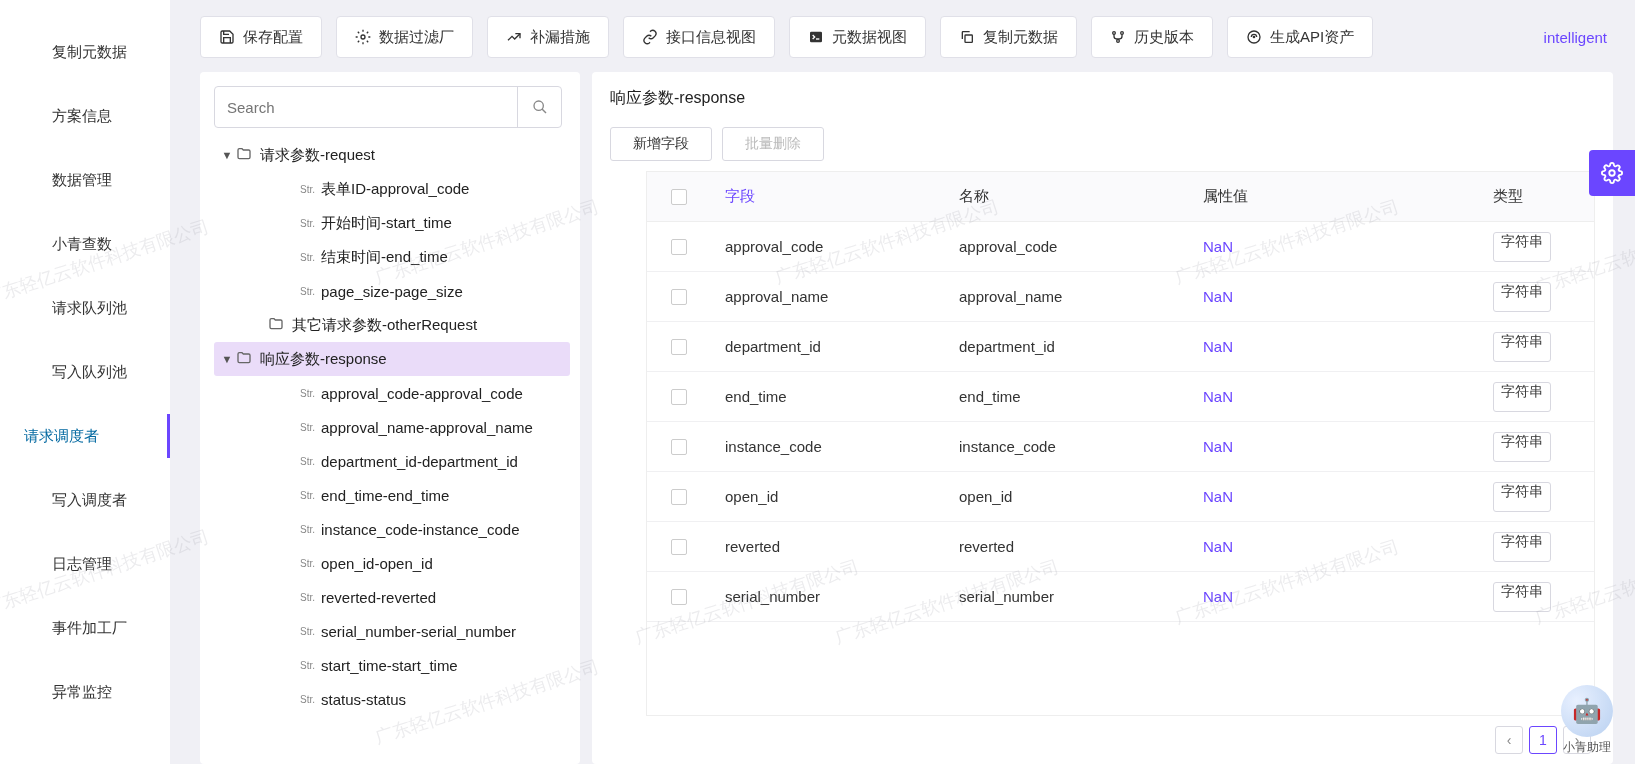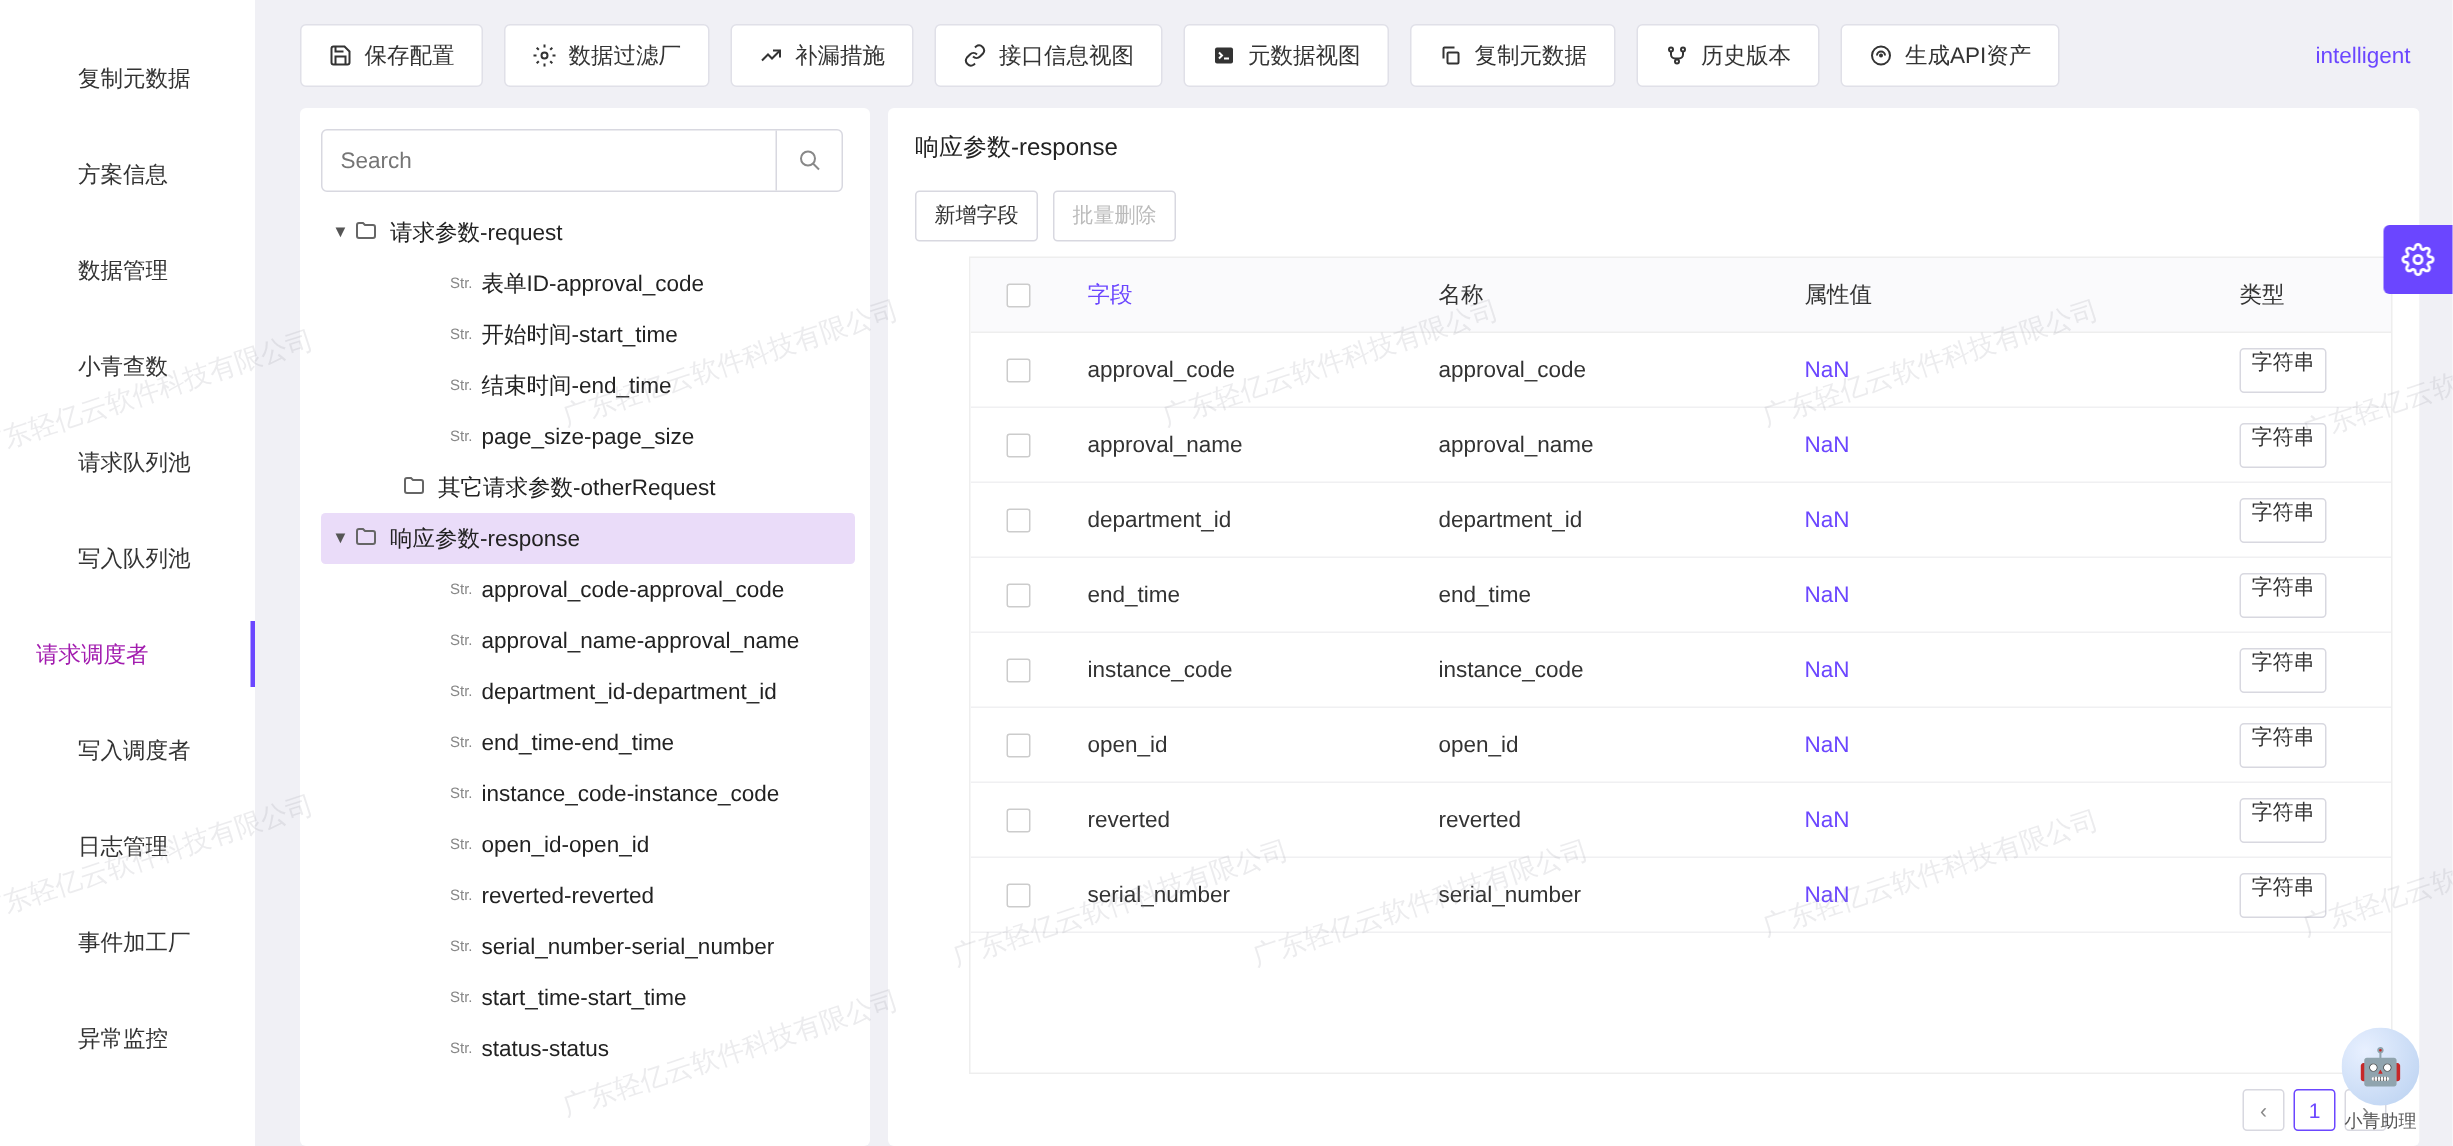--- a/index.html
+++ b/index.html
@@ -1,20 +1,20 @@
 <!DOCTYPE html>
 <html><head>
 <meta charset="utf-8">
 <style>
 * { box-sizing: border-box; margin: 0; padding: 0; }
 body { font-family: "Microsoft YaHei", Arial, sans-serif; font-size: 14px; background: #f0f0f5; color: #333; overflow: hidden; width: 1635px; height: 764px; position: relative; }
 .app { display: flex; height: 764px; }
 .left-nav { width: 170px; background: #fff; padding-top: 20px; flex-shrink: 0; }
 .left-nav .nav-item { height: 64px; display: flex; align-items: center; padding-left: 52px; cursor: pointer; color: #333; font-size: 15px; position: relative; }
-.left-nav .nav-item.active { color: #a21caf; padding-left: 24px; }
+.left-nav .nav-item.active { color: #0369a1; padding-left: 24px; }
 .left-nav .nav-item.active::after { content:""; position:absolute; right:0; top:10px; bottom:10px; width:3px; background:#6b46ff; }
 .main { flex:1; padding: 16px 22px 0 30px; display:flex; flex-direction:column; gap:14px; overflow:hidden; }
 .toolbar { display:flex; gap:14px; align-items:center; flex-wrap:nowrap;justify-content:flex-end; }
 .tbtn { background:#fff; border:1px solid #e0e0e8; border-radius:4px; height:42px; padding:0 18px; display:flex; align-items:center; gap:8px; cursor:pointer; font-size:15px; color:#333; white-space:nowrap; }
 .tbtn svg, .tbtn .ico { width:16px; height:16px; }
 .intelligent { color:#6b46ff; font-size:15px; margin-left:auto; padding:0 6px; cursor:pointer; }
 .workspace { flex:1; display:flex; gap:12px; overflow:hidden; }
 .tree-panel { width:380px; background:#fff; border-radius:4px; display:flex; flex-direction:column; padding:14px 4px 14px 14px; overflow:hidden; }
 .search-wrap { display:flex; border:1px solid #d8d8e0; border-radius:4px; height:42px; margin-right:14px; margin-bottom:10px; }
 .search-wrap input { flex:1; border:none; outline:none; padding:0 12px; font-size:15px; background:transparent; }
@@ -28,21 +28,21 @@
 .tnode .caret { width:18px; display:inline-flex; justify-content:center; color:#555; font-size:11px; }
 .tnode .badge { font-size:10px; color:#888; margin-right:6px; font-weight:500; }
 .tnode .folder { margin-right:8px; color:#666; }
 .tnode .label { font-size:15px; color:#222; }
 .indent0 { padding-left:4px; }
 .indent1 { padding-left:36px; }
 .indent2 { padding-left:68px; }
 .content-panel { flex:1; background:#fff; border-radius:4px; padding:16px 18px 8px 18px; display:flex; flex-direction:column; overflow:hidden; position:relative; }
 .panel-title { font-size:16px; color:#222; margin-bottom:18px; }
 .panel-actions { display:flex; gap:10px; margin-bottom:10px; }
-.abtn { border:1px solid #d8d8e0; background:#fff; height:34px; padding:0 12px; border-radius:3px; cursor:pointer; font-size:14px; color:#333; }
+.abtn { border:1px solid #d8d8e0; background:#fff; height:34px; padding:0 22px; border-radius:3px; cursor:pointer; font-size:14px; color:#333; }
 .abtn.disabled { color:#bbb; cursor:default; }
 .table-wrap { flex:1; border:1px solid #eee; overflow:hidden; display:flex; flex-direction:column;margin-left:36px; }
 .table-head { display:flex; border-bottom:1px solid #eee; height:50px; background:#fafafc; }
 .table-body { flex:1; overflow-y:auto; overflow-x:auto; }
 .table-body::-webkit-scrollbar { width:10px; height:10px; }
 .table-body::-webkit-scrollbar-thumb { background:#c8c8d0; border-radius:5px; }
 .row { display:flex; height:50px; border-bottom:1px solid #f0f0f2; align-items:center; }
 .cell { padding:0 14px; display:flex; align-items:center; height:100%; font-size:15px; color:#333; overflow:hidden; white-space:nowrap; }
 .c-chk { width:64px; justify-content:center; }
 .c-field { width:234px; }

